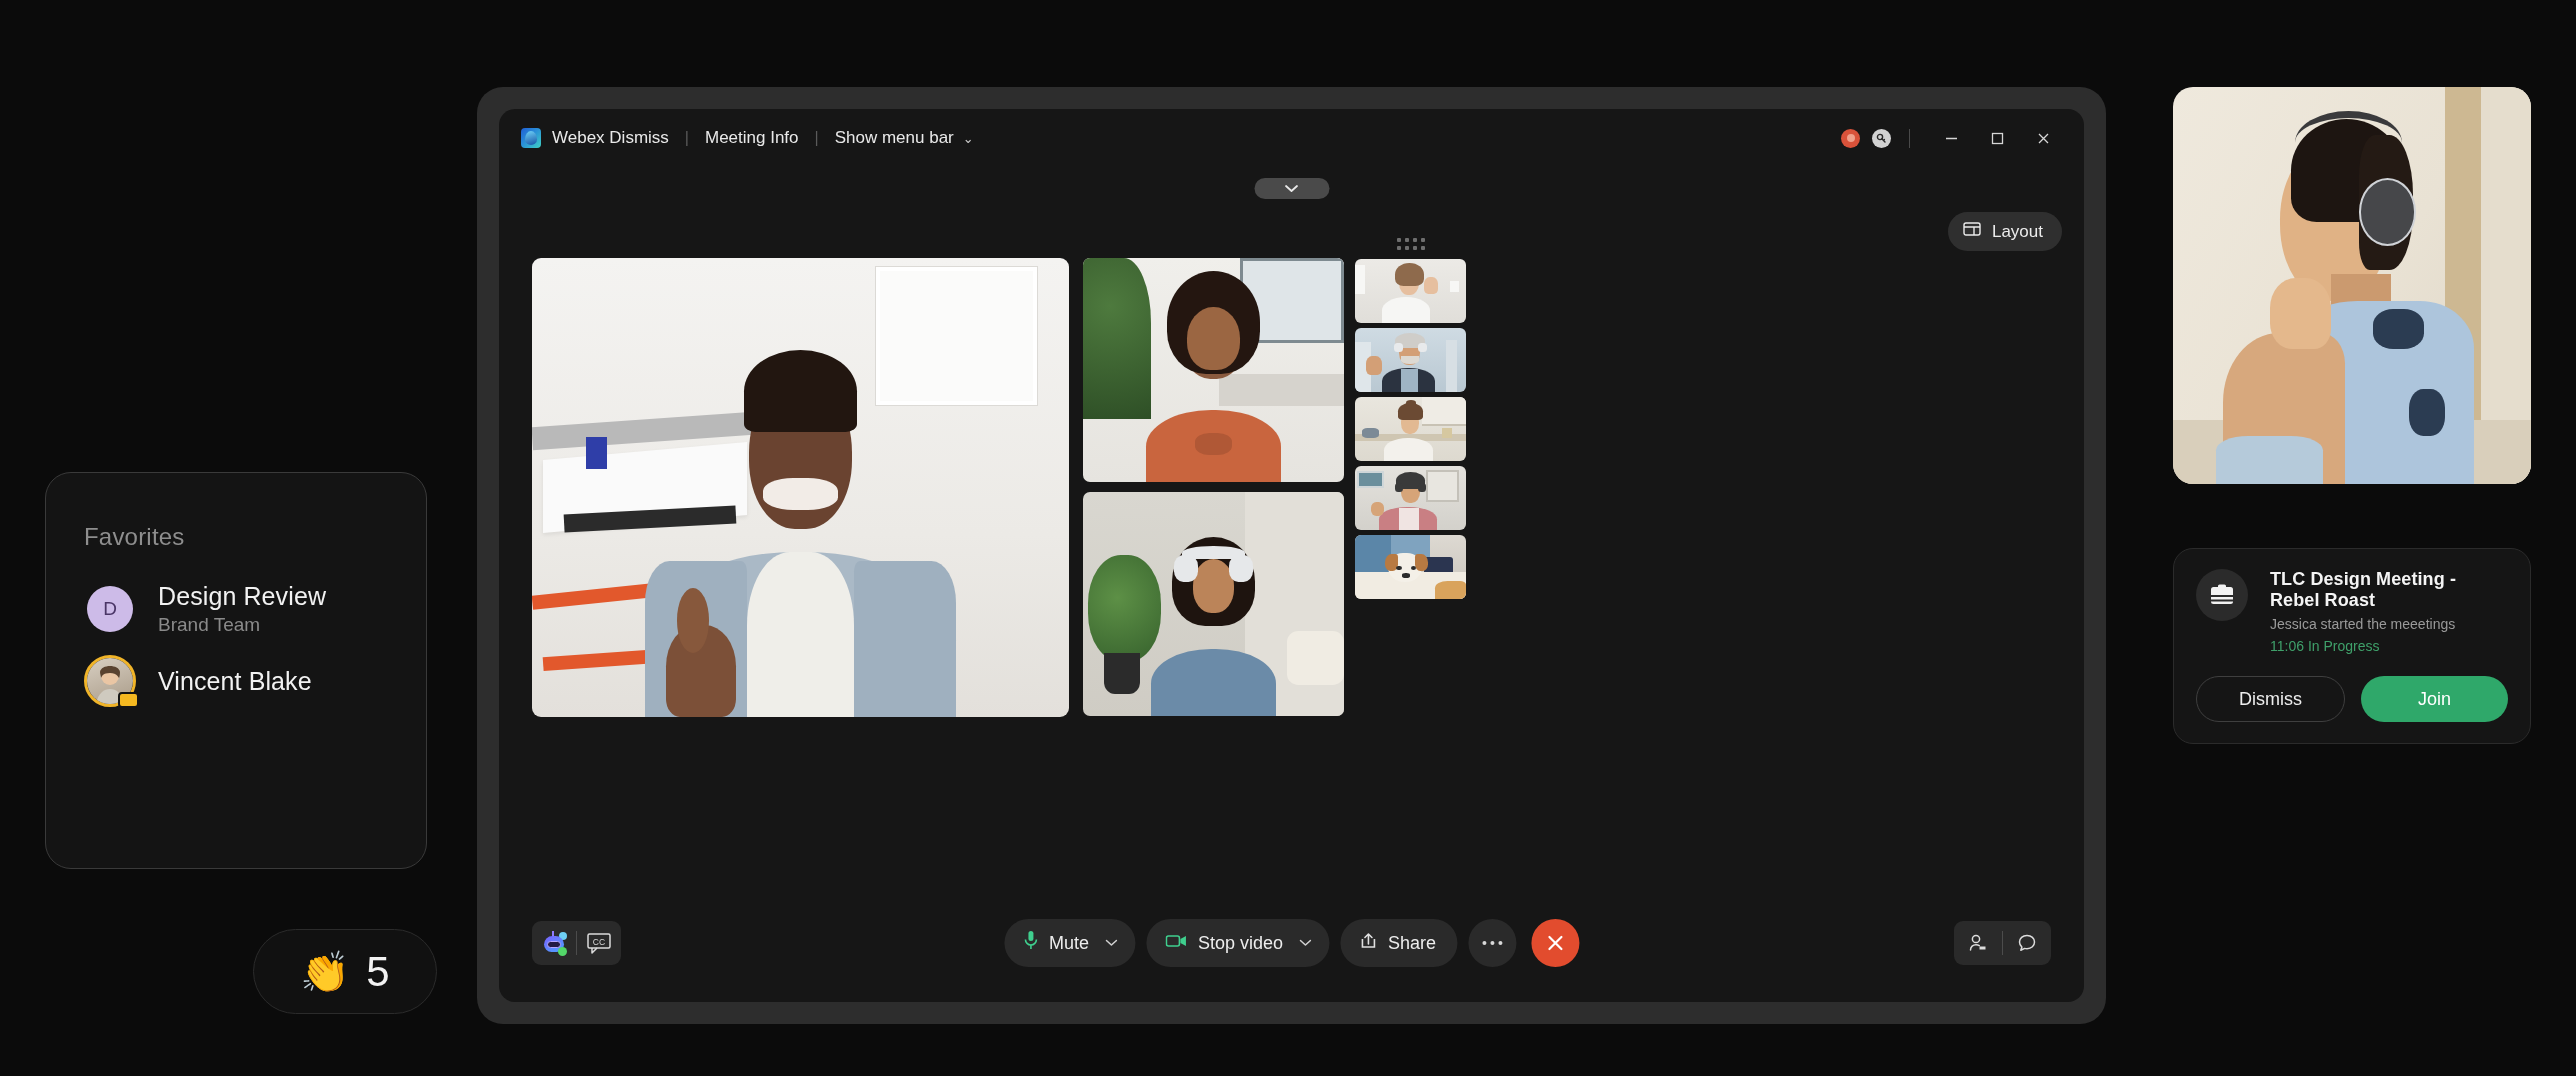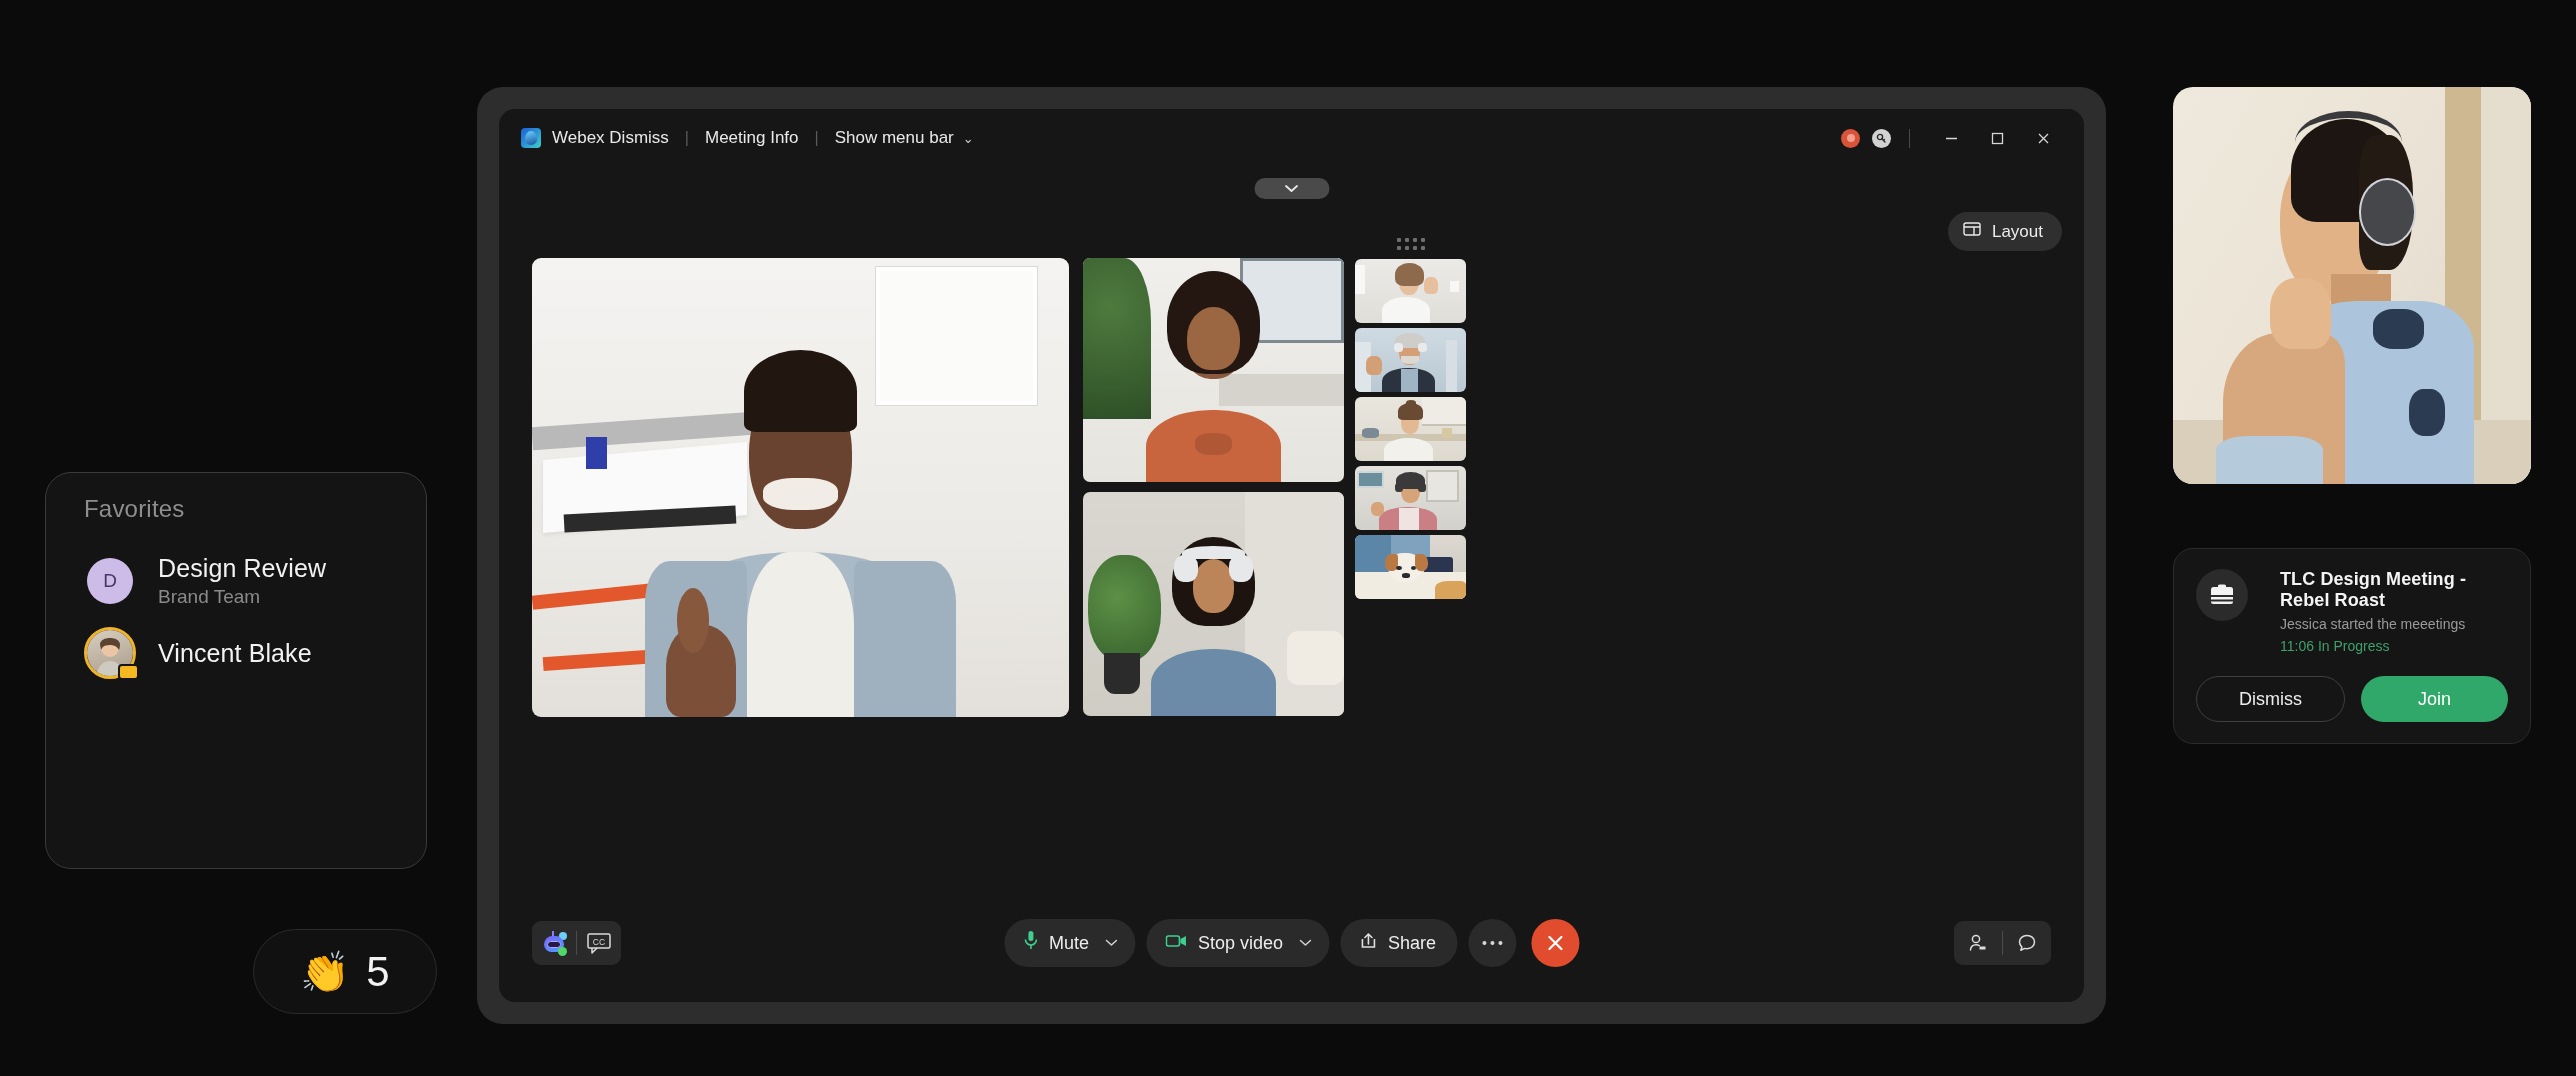--- a/index.html
+++ b/index.html
@@ -9,21 +9,21 @@
     background: #0b0b0b;
     font-family: "Liberation Sans", sans-serif;
     overflow: hidden;
   }
   .stage { position: relative; width: 2576px; height: 1076px; background: #0b0b0b; }
 
   
   .favorites-card {
     position: absolute; left: 45px; top: 472px; width: 382px; height: 397px;
     background: #141414; border: 1px solid #3a3a3a; border-radius: 26px;
-    padding: 14px 30px;
+    padding: 42px 30px;
   }
   .favorites-title { color: #8e8e8e; font-size: 24px; letter-spacing: 0.2px; margin: 8px 0 22px 8px; }
   .fav-item { display: flex; align-items: center; gap: 22px; height: 72px; padding-left: 8px; }
   .fav-avatar {
     position: relative; width: 52px; height: 52px; border-radius: 50%;
     flex: 0 0 52px; overflow: visible;
   }
   .fav-avatar .ring {
     position: absolute; inset: 0; border-radius: 50%; border: 3px solid transparent;
   }
@@ -175,21 +175,21 @@
   .selfview {
     position: absolute; left: 2173px; top: 87px; width: 358px; height: 397px;
     border-radius: 20px; overflow: hidden; background: #1a1a1a;
   }
 
   
   .notif {
     position: absolute; left: 2173px; top: 548px; width: 358px; height: 196px;
     background: #151515; border: 1px solid #2b2b2b; border-radius: 20px; padding: 20px 22px;
   }
-  .notif-top { display: flex; gap: 32px; }
+  .notif-top { display: flex; gap: 22px; }
   .notif-icon {
     width: 52px; height: 52px; border-radius: 50%; background: #2b2b2b; flex: 0 0 52px;
     display: flex; align-items: center; justify-content: center;
   }
   .notif-title { color: #f4f4f4; font-size: 18px; font-weight: bold; letter-spacing: 0.1px; }
   .notif-sub { color: #9a9a9a; font-size: 14px; margin-top: 5px; }
   .notif-status { color: #3fa06a; font-size: 14px; margin-top: 6px; }
   .notif-actions { display: flex; gap: 16px; margin-top: 22px; }
   .btn-dismiss {
     flex: 1; height: 46px; border: 1px solid #3f3f3f; border-radius: 23px; background: transparent;

